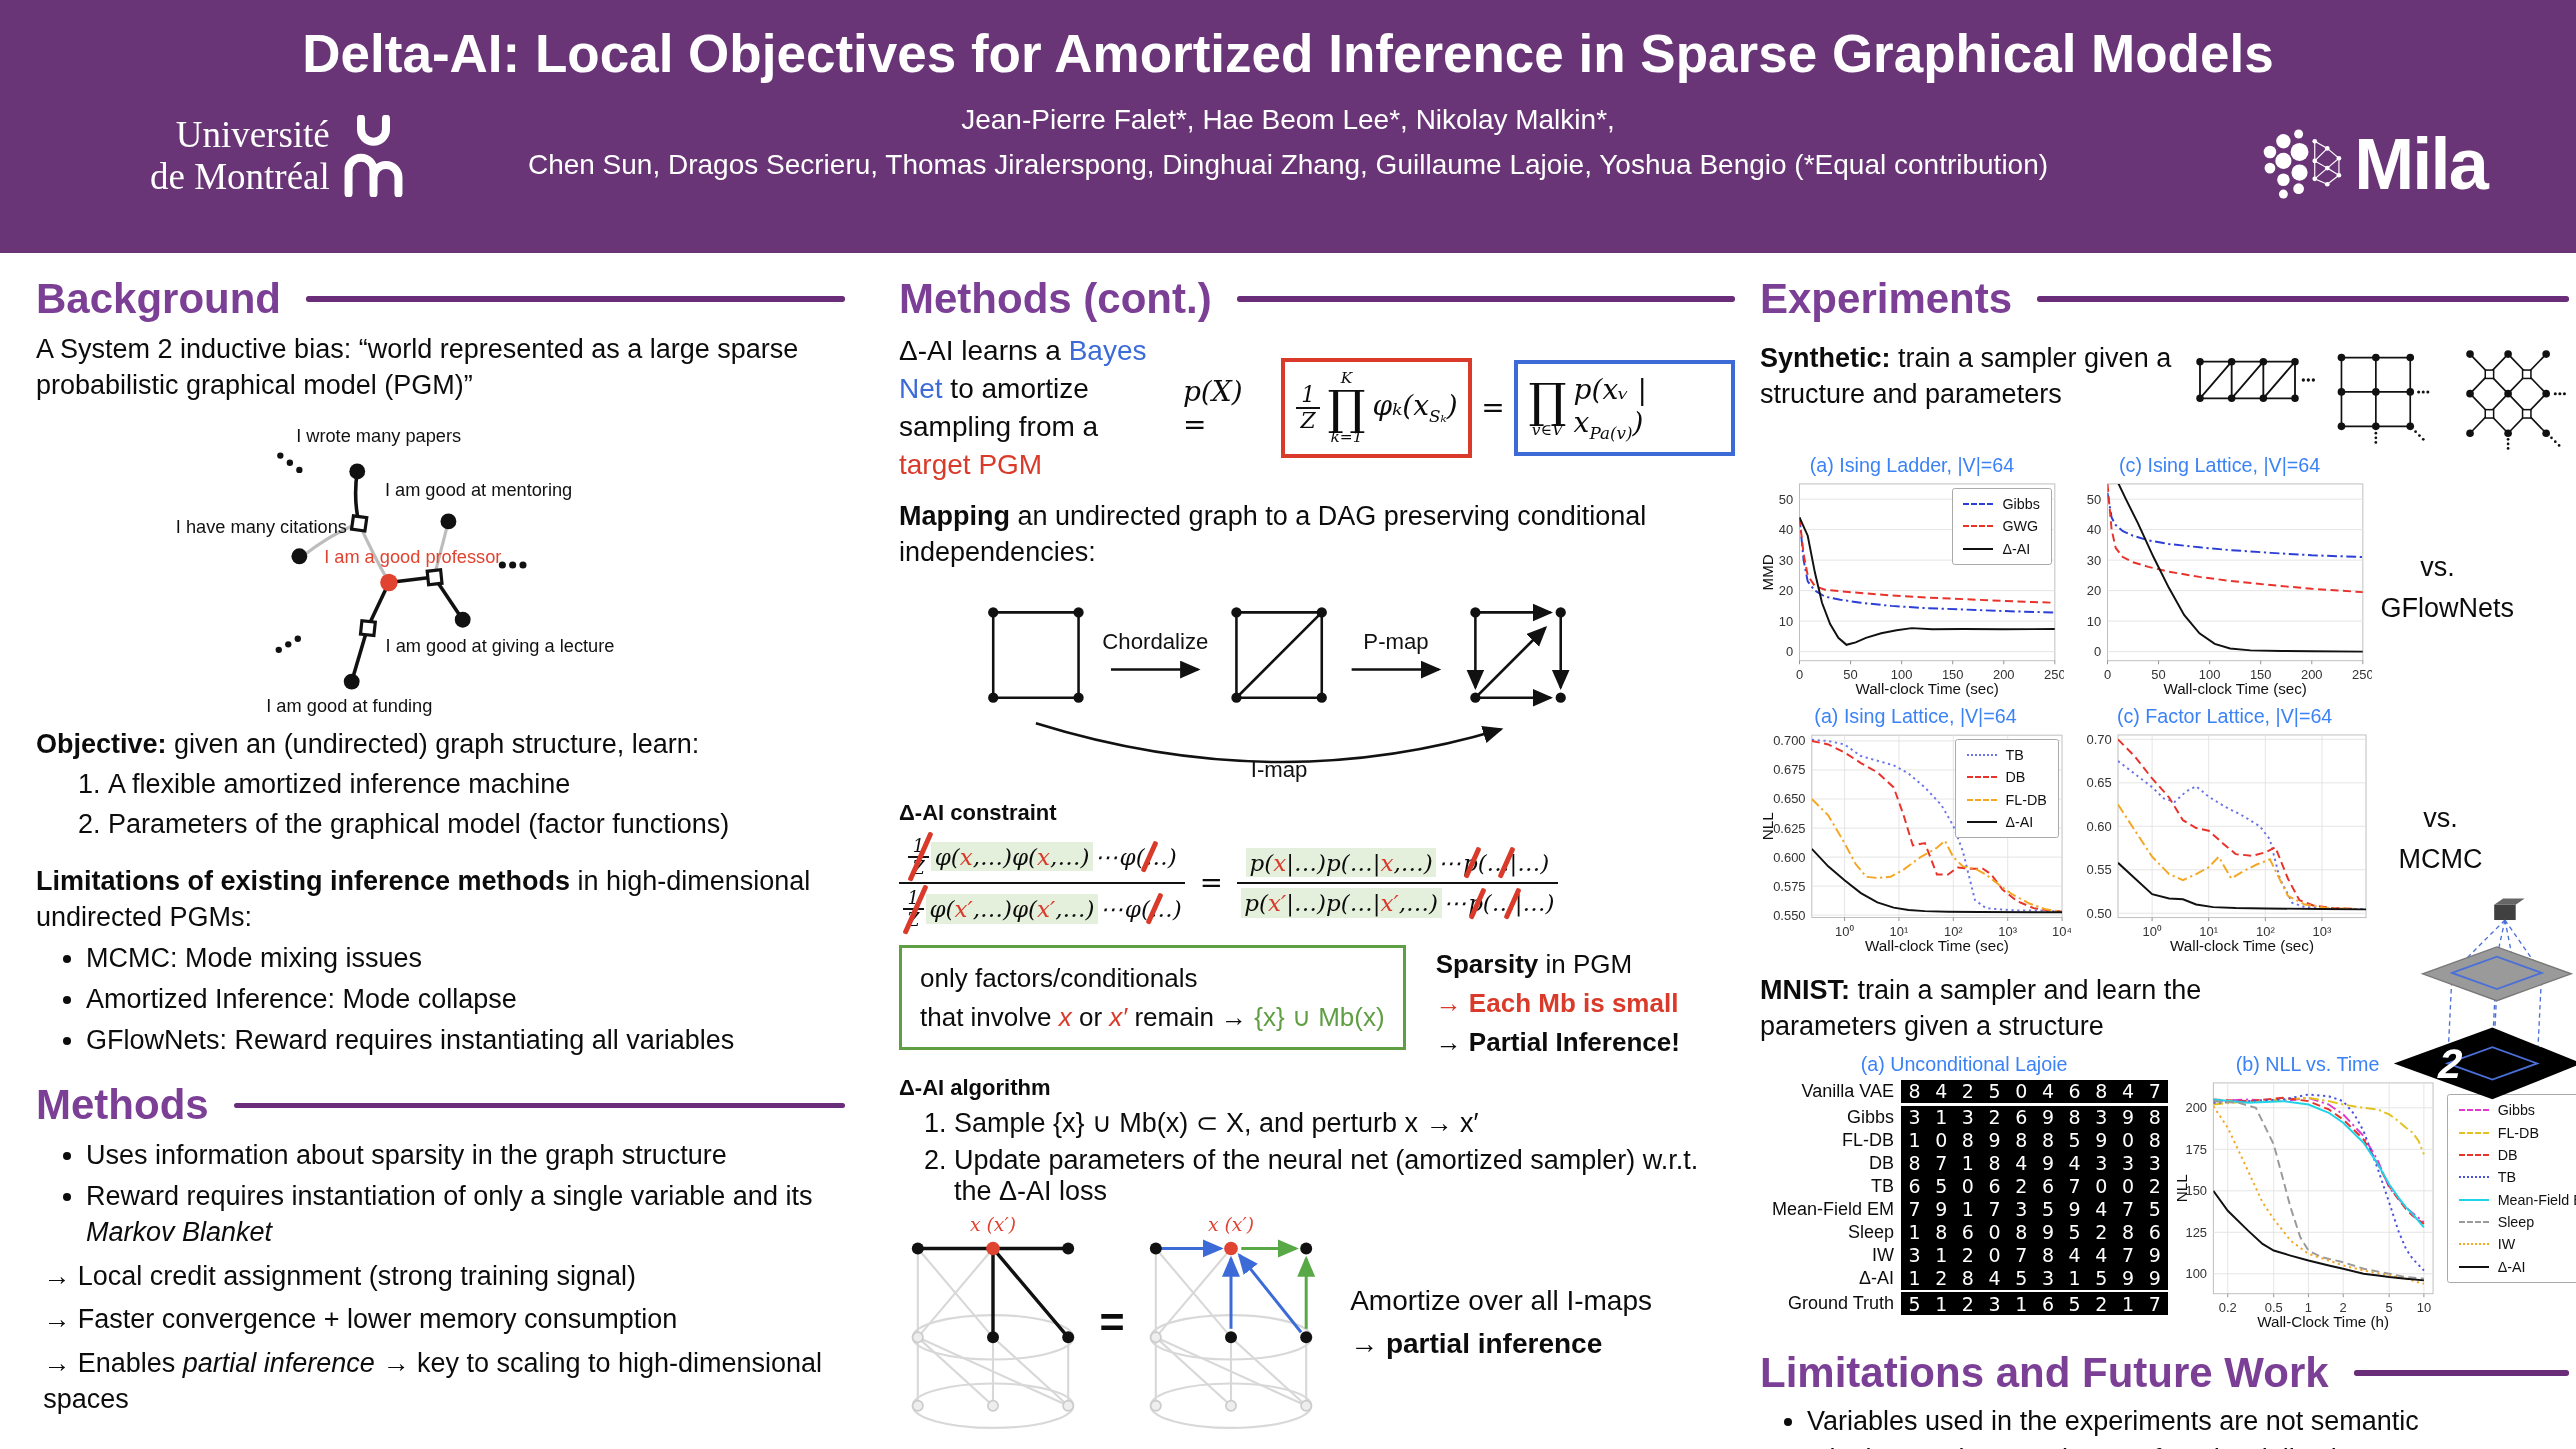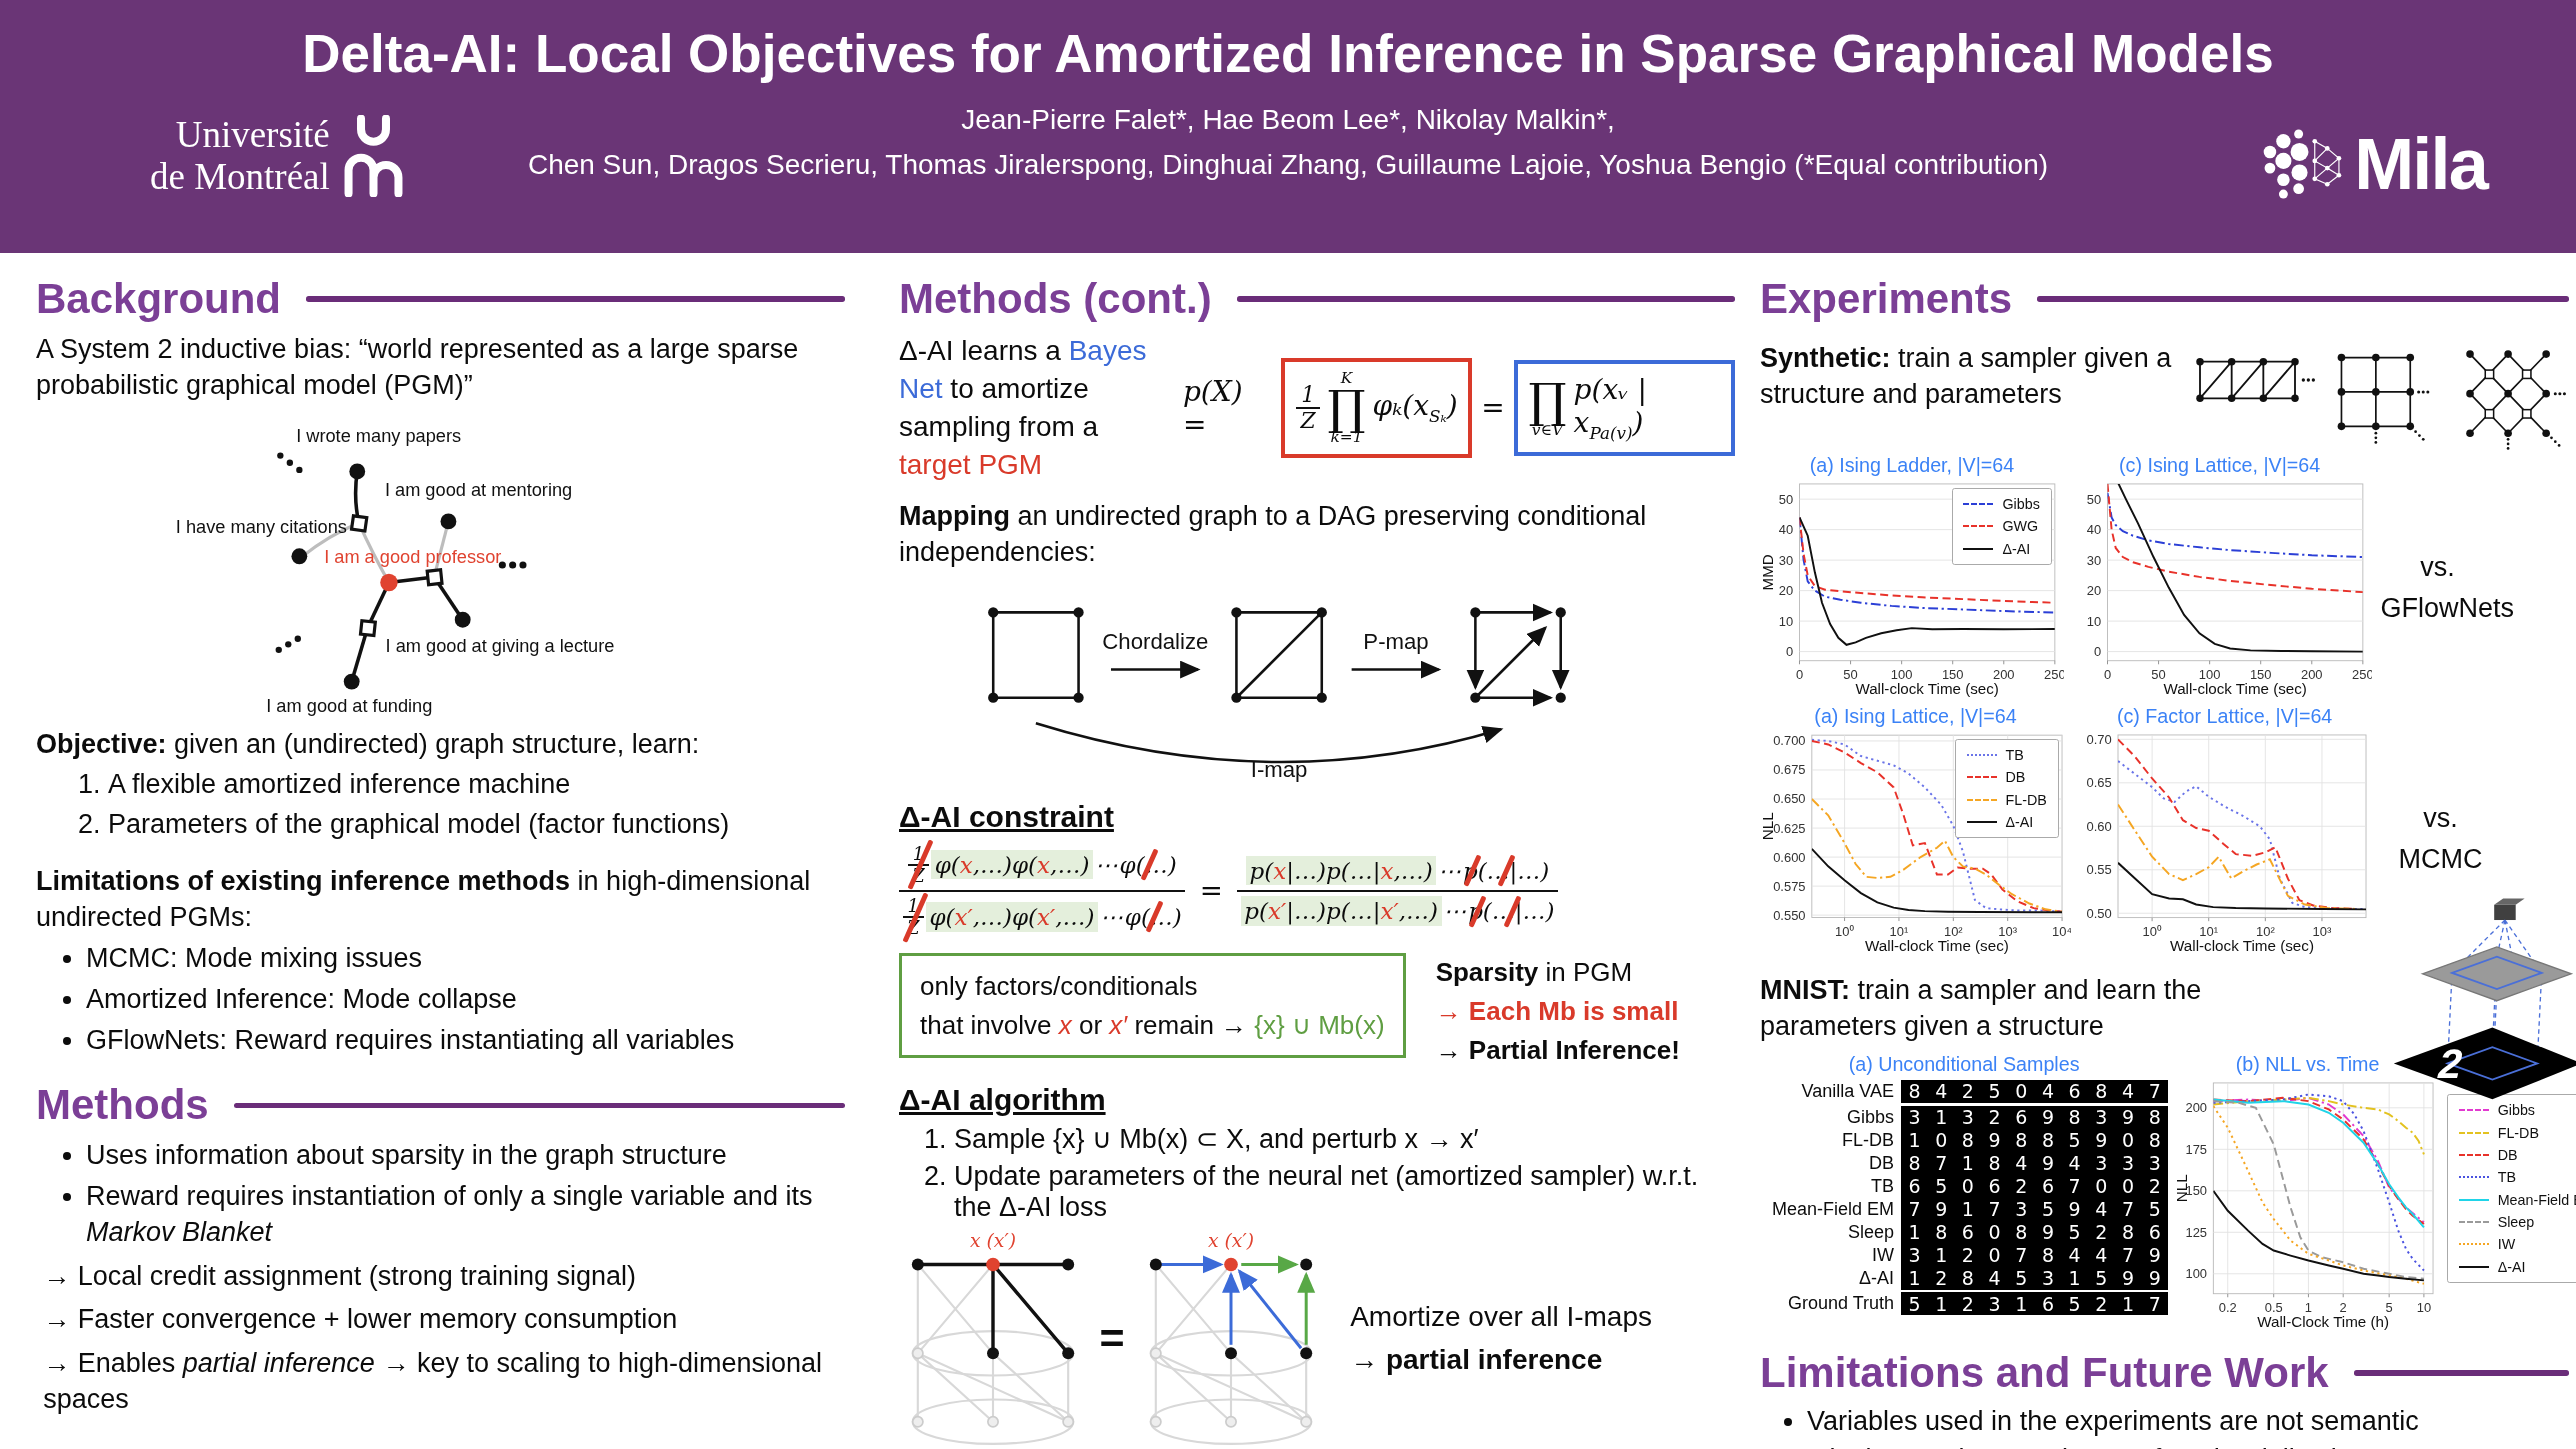--- a/index.html
+++ b/index.html
@@ -52,21 +52,21 @@
   .zfrac{display:inline-flex;flex-direction:column;align-items:center;line-height:1.1;font-size:0.78em;}
   .zfrac .zden{border-top:2.7px solid #111;padding:0 4.5px;}
   .prod{display:inline-flex;flex-direction:column;align-items:center;line-height:0.95;}
   .prod .psym{font-size:1.7em;font-style:normal;}
   .prod .plim{font-size:0.55em;}
   sub{font-size:0.6em;}
 
   .map-svg{display:block;margin:1.8px auto;width:751px;}
   .map-svg text{font-size:26px;fill:#111;}
 
-  .sub-h{font-size:30px;font-weight:bold;margin:12.5px 0 5.4px;text-decoration:underline;}
+  .sub-h{font-size:22px;font-weight:bold;margin:12.5px 0 5.4px;}
 
   .constraint-eq{display:flex;align-items:center;gap:14.3px;font-family:"DejaVu Serif",serif;font-style:italic;font-size:23px;margin:3.6px 0 10.7px;}
   .cfrac{display:inline-flex;flex-direction:column;align-items:center;}
   .cnum,.cden{display:flex;align-items:center;gap:1.8px;padding:4.5px 3.6px;}
   .cden{border-top:2.7px solid #111;}
   .hl{background:#e4efdc;padding:1.8px 3.6px;display:inline-flex;align-items:center;}
   .slash{position:relative;}
   .slash::after{content:'';position:absolute;left:48%;top:-14%;width:4.5px;height:128%;background:#d93a2a;transform:rotate(24deg);border-radius:1.8px;}
   .slash2::before{content:'';position:absolute;left:8%;top:-14%;width:4.5px;height:128%;background:#d93a2a;transform:rotate(24deg);border-radius:1.8px;}
 
@@ -773,21 +773,21 @@
     <div class="vs-col">
       <div>vs.</div>
       <div>MCMC</div>
     </div>
   </div>
 
   <p class="t30" style="margin-top:12.5px;width:555px;"><b>MNIST:</b><span> train a sampler and learn the parameters given a structure</span></p>
 
   <div class="mnist-row">
     <div class="mnist-samples">
-      <div class="chart-title" style="margin-bottom:3.6px;">(a) Unconditional Samples</div>
+      <div class="chart-title" style="margin-bottom:3.6px;">(a) Unconditional Lajoie</div>
       <div class="mnist-grid">
           <div class="mrow">
             <div class="mlab">Vanilla VAE</div>
             <div class="mstrip">
               <span>8</span>
               <span>4</span>
               <span>2</span>
               <span>5</span>
               <span>0</span>
               <span>4</span>

